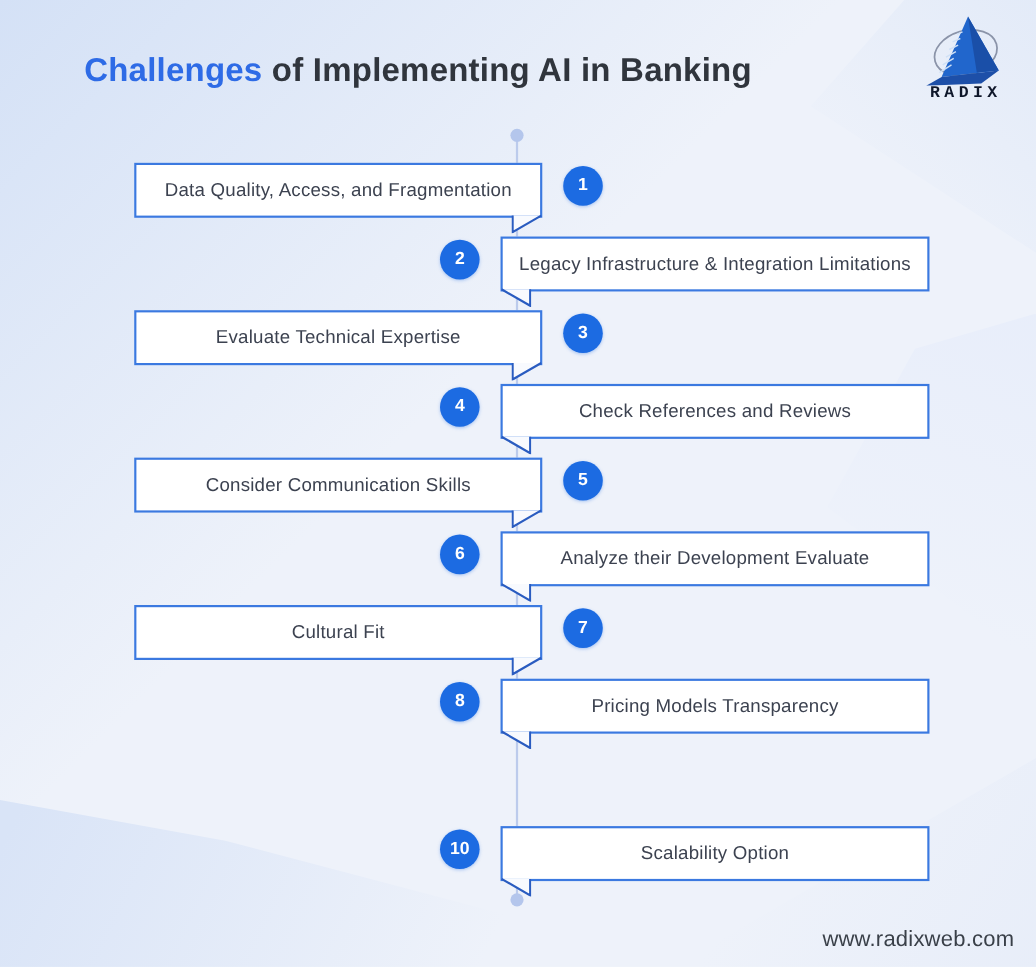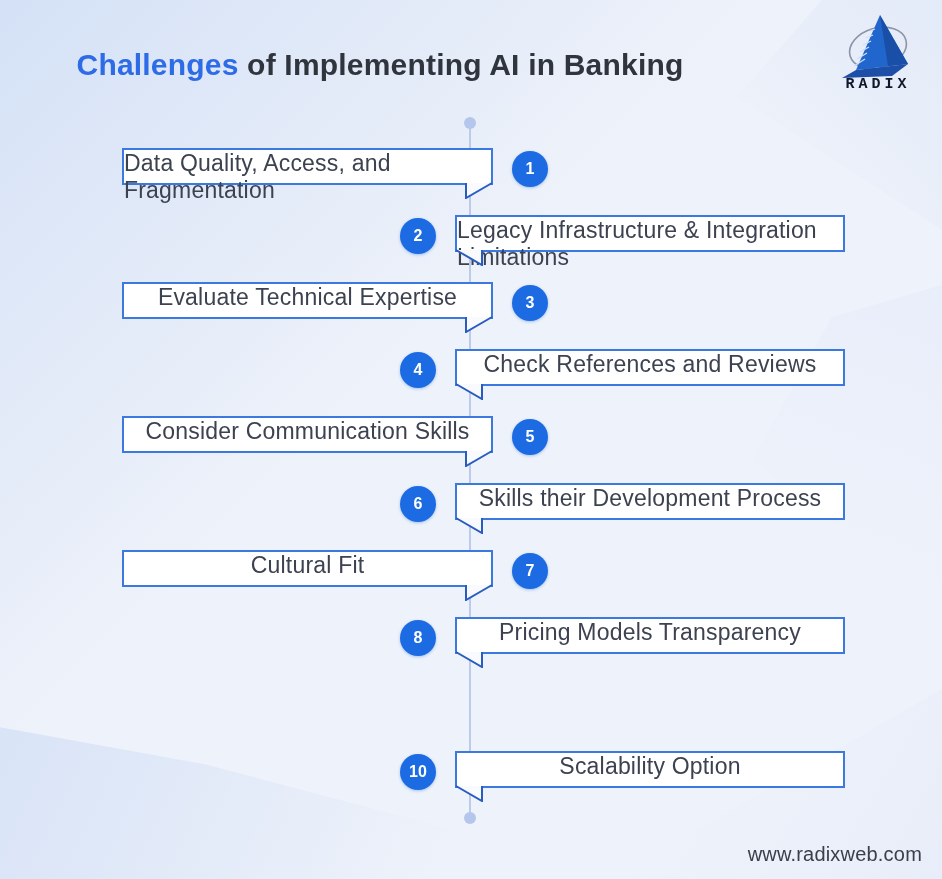--- a/index.html
+++ b/index.html
@@ -44,24 +44,24 @@
 
   
   .timeline{position:absolute;left:469px;top:123px;width:2px;height:695px;background:#bccbec;z-index:1;}
   .tdot{position:absolute;left:464px;width:12px;height:12px;border-radius:50%;background:#b4c6ec;z-index:1;}
   .tdot.top{top:117px;}
   .tdot.bottom{top:812px;}
 
   
   .item{position:absolute;left:0;width:942px;height:43px;z-index:2;}
   .box{
-    position:absolute;top:0;height:37px;box-sizing:border-box;
+    position:absolute;top:0;height:50px;box-sizing:border-box;
     background:#ffffff;border:2px solid #3b79e0;
-    display:flex;justify-content:center;
-    font-size:23px;color:#3c4250;letter-spacing:.2px;
+    display:flex;align-items:center;justify-content:center;
+    font-size:17px;color:#3c4250;letter-spacing:.2px;
   }
   .item.left  .box{left:122px;width:371px;}
   .item.right .box{left:455px;width:390px;}
   .tail{position:absolute;bottom:-16px;width:28px;height:17px;}
   .item.left  .tail{right:-2px;}
   .item.right .tail{left:-2px;}
   .num{
     position:absolute;top:3px;width:36px;height:36px;border-radius:50%;
     background:#1c6be2;color:#ffffff;font-weight:700;font-size:16px;
     display:flex;align-items:center;justify-content:center;
@@ -163,21 +163,21 @@
           <path d="M27,1 L1,16 L1,1" fill="#f8fafe" stroke="#2a5cc0" stroke-width="2"></path>
         </svg>
     </div>
     <div class="num">
         <span>5</span>
       </div>
   </div>
 
   <div class="item right" style="top:483px">
     <div class="box">
-      <span>Skills their Development Process</span>
+      <span>Analyze their Development Evaluate</span>
       <svg class="tail" viewBox="0 0 28 17">
           <path d="M1,1 L27,16 L27,1" fill="#f8fafe" stroke="#2a5cc0" stroke-width="2"></path>
         </svg>
     </div>
     <div class="num">
         <span>6</span>
       </div>
   </div>
 
   <div class="item left" style="top:550px">

